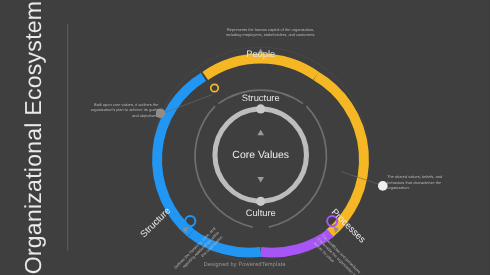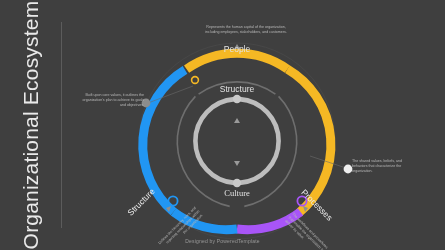--- a/index.html
+++ b/index.html
@@ -55,21 +55,21 @@
   
   .ring-label {
     position: absolute;
     color: #e3e3e3;
     white-space: nowrap;
     transform: translate(-50%, -50%);
     text-align: center;
   }
   #label-core   { left: 175px; top: 125px; font-size: 9.5px; color: #efefef; }
   #label-strategy { left: 175px; top: 73px;  font-size: 8.5px; }
-  #label-culture  { left: 175px; top: 177px; font-size: 8.5px; font-family: Liberation Serif, serif; }
+  #label-culture  { left: 175px; top: 177px; font-size: 8.5px; }
   #label-people   { left: 175px; top: 33px;  font-size: 8.5px; }
 
   .arc-label {
     position: absolute;
     color: #ededed;
     font-size: 8.5px;
     white-space: nowrap;
     transform-origin: center center;
   }
   #label-structure {
@@ -180,20 +180,21 @@
 
       <circle cx="111" cy="185" r="4.6" fill="none" stroke="#2196f3" stroke-width="1.8"></circle>
 
       <circle cx="240" cy="185" r="4.6" fill="none" stroke="#a855f7" stroke-width="1.8"></circle>
 
       <circle cx="133" cy="64" r="3.4" fill="none" stroke="#f5b824" stroke-width="1.6"></circle>
     </svg>
 
     <div class="ring-label" id="label-people">People</div>
     <div class="ring-label" id="label-strategy">Structure</div>
+    <div class="ring-label" id="label-core">Core Values</div>
     <div class="ring-label" id="label-culture">Culture</div>
 
     <div class="arc-label" id="label-structure">Structure</div>
     <div class="arc-label" id="label-processes">Processes</div>
 
     <div class="note" id="note-people">Represents the human capital of the organization,
 including employees, stakeholders, and customers.</div>
     <div class="note" id="note-strategy">Built upon core values, it outlines the
 organization's plan to achieve its goals
 and objectives.</div>

